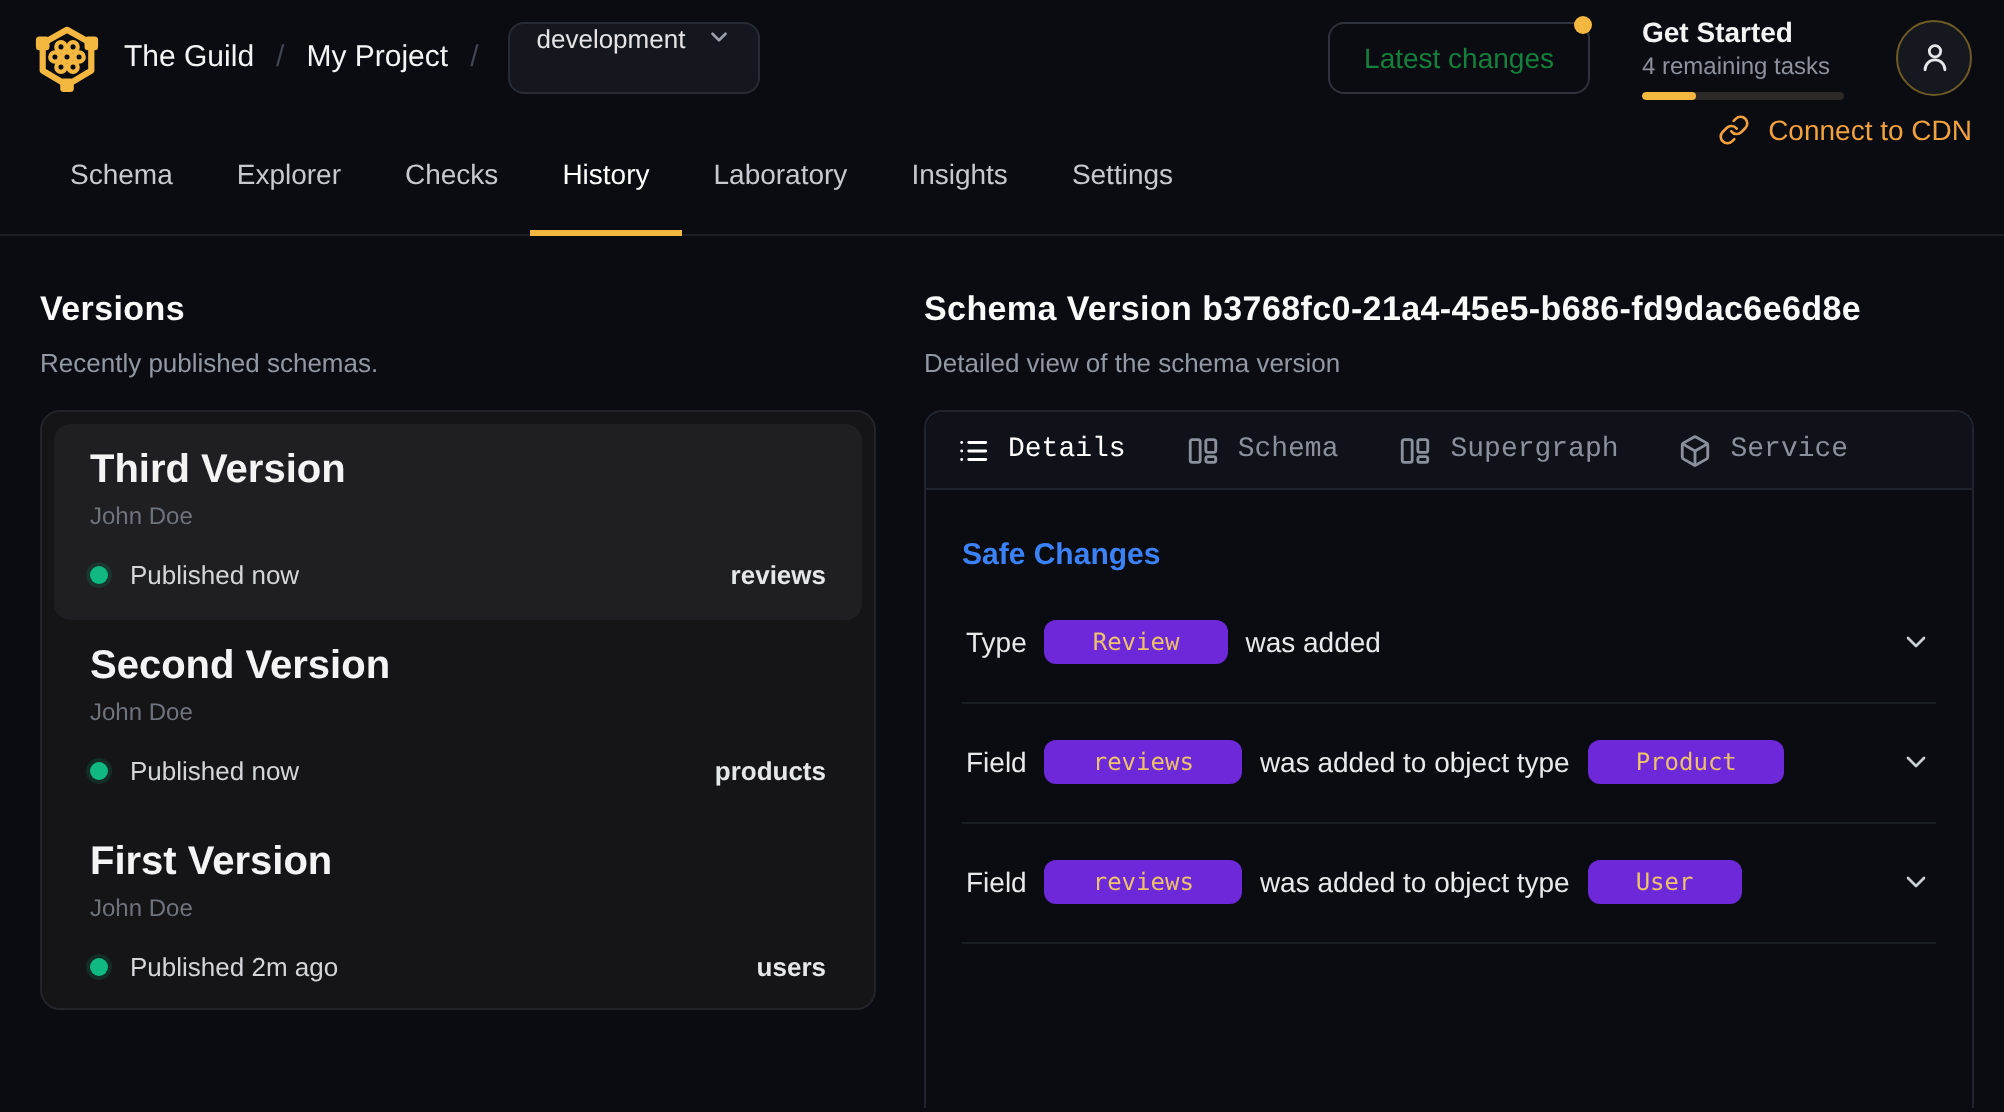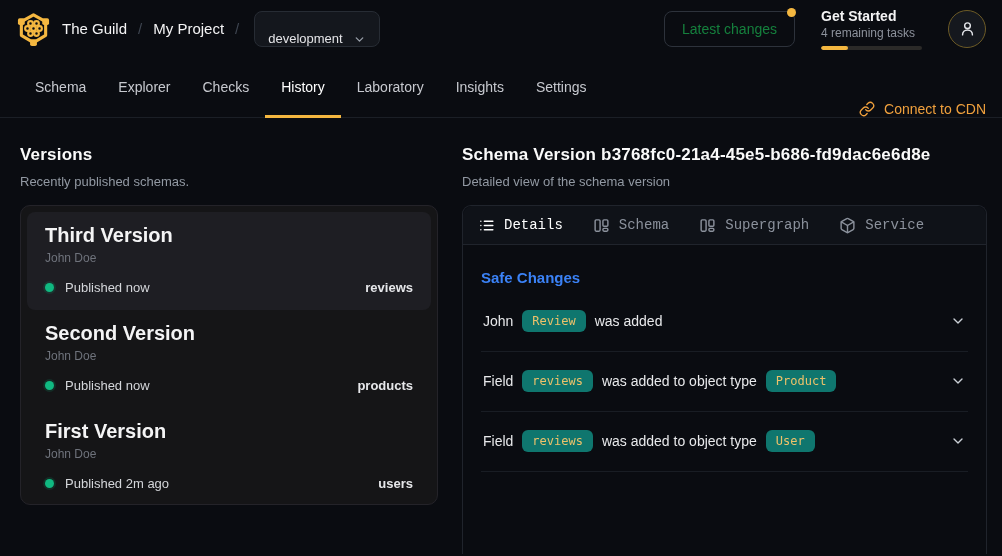--- a/index.html
+++ b/index.html
@@ -8,41 +8,41 @@
     background:#0a0c11; color:#fafafa;
     font-family:"Liberation Sans", sans-serif; font-size:14px;
   }
   svg { display:block; }
 
   
   .header { height:57px; display:flex; align-items:center; justify-content:space-between; padding:0 16px; }
   .h-left { display:flex; align-items:center; gap:11px; }
   .crumb { font-size:15px; color:#f4f4f5; font-weight:500; cursor:pointer; }
   .crumb-sep { color:#3f4651; font-size:15px; }
-  .env-btn { display:flex; align-items:flex-end; gap:10px; background:#14171d; border:1px solid #272c34;
+  .env-btn { display:flex; align-items:flex-start; gap:10px; background:#14171d; border:1px solid #272c34;
              border-radius:8px; height:36px; padding:0 13px; color:#e4e4e7; font-size:13px; margin-left:4px; cursor:pointer; }
   .env-btn .chev-sm { color:#9aa0aa; }
   .h-right { display:flex; align-items:center; gap:26px; }
   .latest-btn { position:relative; height:36px; padding:0 17px; border:1px solid #2d323b; border-radius:8px;
                 background:transparent; color:#15803d; font-size:14px; font-family:inherit; cursor:pointer; }
   .notif-dot { position:absolute; top:-4px; right:-2px; width:9px; height:9px; border-radius:50%; background:#f4b740; }
   .get-started { width:101px; }
   .gs-title { font-size:14px; font-weight:600; color:#f4f4f5; }
   .gs-sub { font-size:12px; color:#8d929c; margin-top:2px; }
   .gs-track { margin-top:6px; height:4px; border-radius:2px; background:#2b2a28; overflow:hidden; }
   .gs-fill { height:100%; border-radius:2px; background:#f4b740; }
   .avatar { width:38px; height:38px; border-radius:50%; border:1px solid #6d5b26; background:#15181e;
             display:flex; align-items:center; justify-content:center; color:#e5e7eb; cursor:pointer; }
 
   
   .nav { height:61px; display:flex; align-items:stretch; padding:0 16px 0 19px; border-bottom:1px solid #1b1f26; }
   .tab { display:flex; align-items:center; padding:0 16px; font-size:14px; color:#c7c9cf; position:relative; cursor:pointer; }
   .tab.active { color:#ffffff; }
   .tab.active::after { content:""; position:absolute; left:0; right:0; bottom:-1px; height:3px; background:#f4b740; }
-  .cdn-link { margin-left:auto; display:flex; align-items:flex-end; gap:9px; color:#f1a13d; font-size:14px; cursor:pointer; }
+  .cdn-link { margin-left:auto; display:flex; align-items:flex-start; gap:9px; color:#f1a13d; font-size:14px; cursor:pointer; }
 
   
   .main { display:flex; height:438px; }
   .col-left { width:462px; flex:none; padding:27px 24px 0 20px; }
   .col-right { flex:1; padding:27px 15px 0 0; }
   .page-h2 { font-size:17px; font-weight:700; color:#fafafa; letter-spacing:.2px; }
   .page-sub { font-size:13px; color:#9299a3; margin-top:9px; }
 
   .versions-card { margin-top:16px; background:#151517; border:1px solid #242329; border-radius:10px;
                    padding:6px; height:300px; }
@@ -57,22 +57,22 @@
 
   .panel { margin-top:16px; border:1px solid #20242c; border-bottom:none; border-radius:9px 9px 0 0; height:349px; }
   .tabbar { height:39px; display:flex; align-items:center; gap:30px; padding:0 15px;
             background:#0f1218; border-bottom:1px solid #20242c; border-radius:9px 9px 0 0;font-family:Liberation Mono, monospace; }
   .dtab { display:flex; align-items:center; gap:9px; font-size:14px; color:#8b919c; cursor:pointer; }
   .dtab.active { color:#ffffff; }
   .panel-content { padding:24px 18px 0; }
   .section-h { font-size:15px; font-weight:700; color:#3b82f6; margin-bottom:6px; }
   .change-row { display:flex; align-items:center; gap:9px; padding:18px 2px 19px; border-bottom:1px solid #191d24;
                 font-size:14px; color:#e8e9eb; cursor:pointer; }
-  .code { font-family:"DejaVu Sans Mono", monospace; font-size:12px; color:#eec26a; background:#0f766e;
-          border-radius:6px; padding:4px 10px; }
+  .code { font-family:"DejaVu Sans Mono", monospace; font-size:12px; color:#eec26a; background:#6d28d9;
+          border-radius:6px; padding:4px 24px; }
   .chev-end { margin-left:auto; color:#cbd0d6; }
 </style>
 </head>
 <body>
 
 <div class="header">
   <div class="h-left">
     <span>
       <svg width="35" height="35" viewBox="0 0 36 36" fill="none" stroke="#f4b740">
         <path d="M18 4 L30.5 11 L30.5 25 L18 32.5 L5.5 25 L5.5 11 Z" stroke-width="3.2" stroke-linejoin="round"></path>
@@ -235,21 +235,21 @@
             </svg>
           </span>
           <span>Service</span>
         </div>
       </div>
 
       <div class="panel-content">
         <div class="section-h">Safe Changes</div>
 
         <div class="change-row">
-          <span>John</span>
+          <span>Type</span>
           <span class="code">Review</span>
           <span>was added</span>
 
           <span class="chev-end">
             <svg width="16" height="16" viewBox="0 0 24 24" fill="none" stroke="currentColor" stroke-width="2" stroke-linecap="round" stroke-linejoin="round">
                 <polyline points="6 9 12 15 18 9"></polyline>
               </svg>
           </span>
         </div>
 

